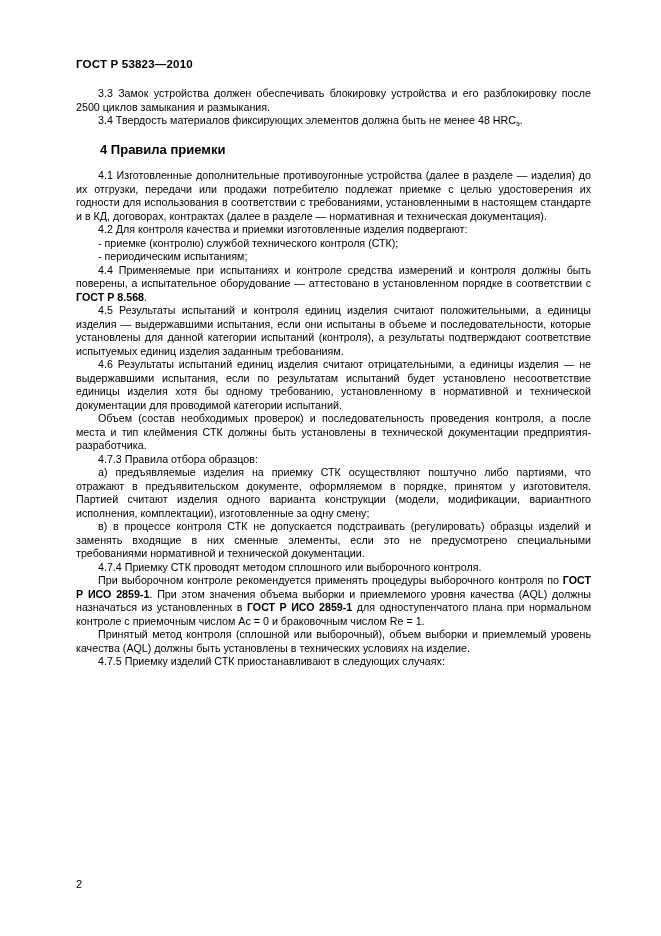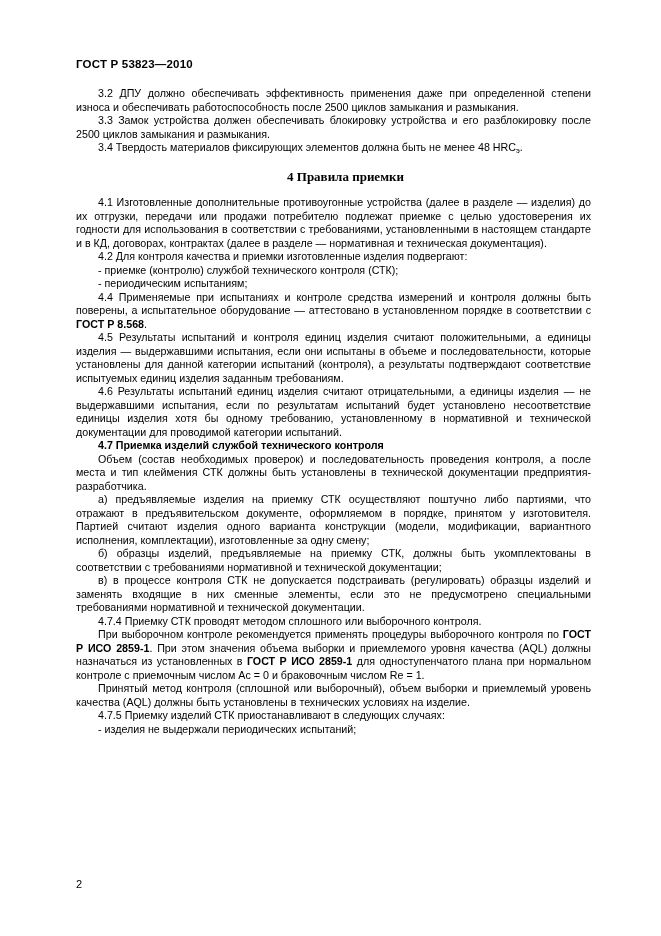--- a/index.html
+++ b/index.html
@@ -32,22 +32,21 @@
   }
   p.body, p.list, p.bodybold {
     text-indent: 22px;
   }
   p.bodybold { font-weight: bold; text-align: left; }
   p.heading1 {
     font-size: 13px;
     font-weight: bold;
     padding-left: 24px;
     margin: 15px 0 13px 0;
-    text-align: center;
-    font-family: Liberation Serif, serif;
+    text-align: left;
   }
   sub {
     font-size: 7.5px;
     line-height: 0;
     vertical-align: baseline;
     position: relative;
     top: 2px;
   }
   .page-number {
     position: absolute;
@@ -55,36 +54,33 @@
     bottom: 46px;
     font-size: 11px;
   }
 </style>
 </head>
 <body>
 
 <div class="page">
   <div class="doc-header">ГОСТ Р 53823—2010</div>
   <div class="content">
-      <p class="body"><span>3.2 ДПУ должно обеспечивать эффективность применения даже при определенной степени износа и обеспечивать работоспособность после 2500 циклов замыкания и размыкания.</span></p>
       <p class="body"><span>3.3 Замок устройства должен обеспечивать блокировку устройства и его разблокировку после 2500 циклов замыкания и размыкания.</span></p>
       <p class="body"><span>3.4 Твердость материалов фиксирующих элементов должна быть не менее 48 HRC</span><sub>э</sub><span>.</span></p>
       <p class="heading1"><span>4 Правила приемки</span></p>
       <p class="body"><span>4.1 Изготовленные дополнительные противоугонные устройства (далее в разделе — изделия) до их отгрузки, передачи или продажи потребителю подлежат приемке с целью удостоверения их годности для использования в соответствии с требованиями, установленными в настоящем стандарте и в КД, договорах, контрактах (далее в разделе — нормативная и техническая документация).</span></p>
       <p class="body"><span>4.2 Для контроля качества и приемки изготовленные изделия подвергают:</span></p>
       <p class="list"><span>- приемке (контролю) службой технического контроля (СТК);</span></p>
       <p class="list"><span>- периодическим испытаниям;</span></p>
       <p class="body"><span>4.4 Применяемые при испытаниях и контроле средства измерений и контроля должны быть поверены, а испытательное оборудование — аттестовано в установленном порядке в соответствии с </span><b>ГОСТ Р 8.568</b><span>.</span></p>
       <p class="body"><span>4.5 Результаты испытаний и контроля единиц изделия считают положительными, а единицы изделия — выдержавшими испытания, если они испытаны в объеме и последовательности, которые установлены для данной категории испытаний (контроля), а результаты подтверждают соответствие испытуемых единиц изделия заданным требованиям.</span></p>
       <p class="body"><span>4.6 Результаты испытаний единиц изделия считают отрицательными, а единицы изделия — не выдержавшими испытания, если по результатам испытаний будет установлено несоответствие единицы изделия хотя бы одному требованию, установленному в нормативной и технической документации для проводимой категории испытаний.</span></p>
-      <p class="bodybold"><span>4.7 Приемка изделий службой технического контроля</span></p>
       <p class="body"><span>Объем (состав необходимых проверок) и последовательность проведения контроля, а после места и тип клеймения СТК должны быть установлены в технической документации предприятия-разработчика.</span></p>
+      <p class="body"><span>4.7.3 Правила отбора образцов:</span></p>
       <p class="body"><span>а) предъявляемые изделия на приемку СТК осуществляют поштучно либо партиями, что отражают в предъявительском документе, оформляемом в порядке, принятом у изготовителя. Партией считают изделия одного варианта конструкции (модели, модификации, вариантного исполнения, комплектации), изготовленные за одну смену;</span></p>
-      <p class="body"><span>б) образцы изделий, предъявляемые на приемку СТК, должны быть укомплектованы в соответствии с требованиями нормативной и технической документации;</span></p>
       <p class="body"><span>в) в процессе контроля СТК не допускается подстраивать (регулировать) образцы изделий и заменять входящие в них сменные элементы, если это не предусмотрено специальными требованиями нормативной и технической документации.</span></p>
       <p class="body"><span>4.7.4 Приемку СТК проводят методом сплошного или выборочного контроля.</span></p>
       <p class="body"><span>При выборочном контроле рекомендуется применять процедуры выборочного контроля по </span><b>ГОСТ Р ИСО 2859-1</b><span>. При этом значения объема выборки и приемлемого уровня качества (AQL) должны назначаться из установленных в </span><b>ГОСТ Р ИСО 2859-1</b><span> для одноступенчатого плана при нормальном контроле с приемочным числом Ac = 0 и браковочным числом Re = 1.</span></p>
       <p class="body"><span>Принятый метод контроля (сплошной или выборочный), объем выборки и приемлемый уровень качества (AQL) должны быть установлены в технических условиях на изделие.</span></p>
       <p class="body"><span>4.7.5 Приемку изделий СТК приостанавливают в следующих случаях:</span></p>
-      <p class="list"><span>- изделия не выдержали периодических испытаний;</span></p>
     </div>
   <div class="page-number">2</div>
 </div>
 
 </body></html>

